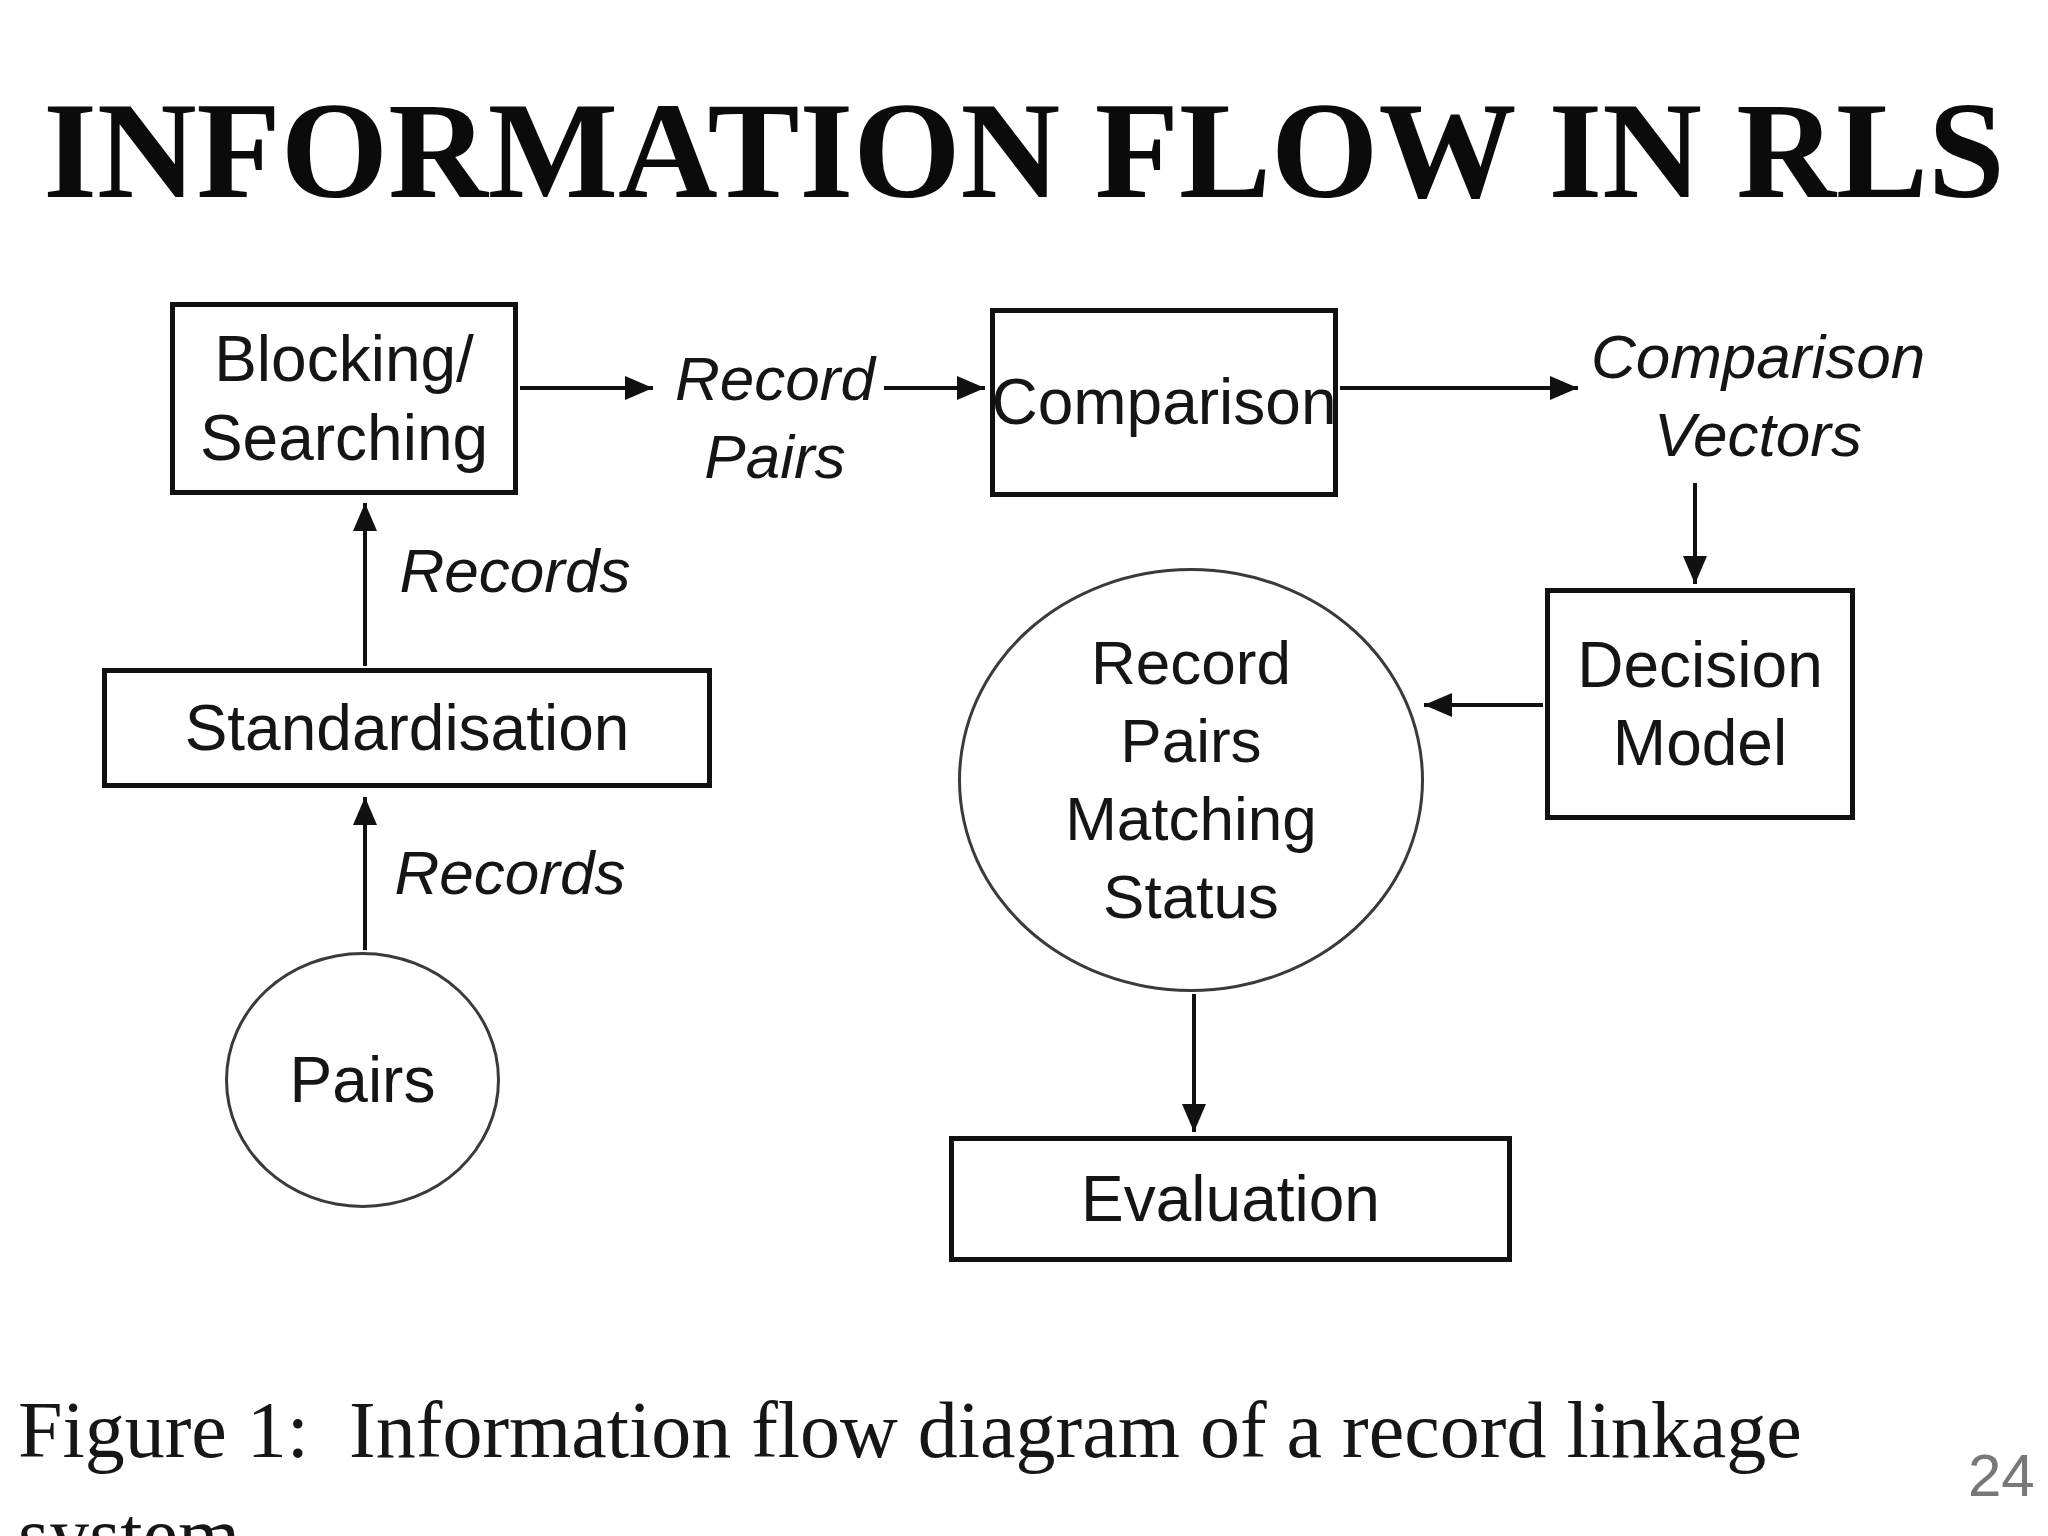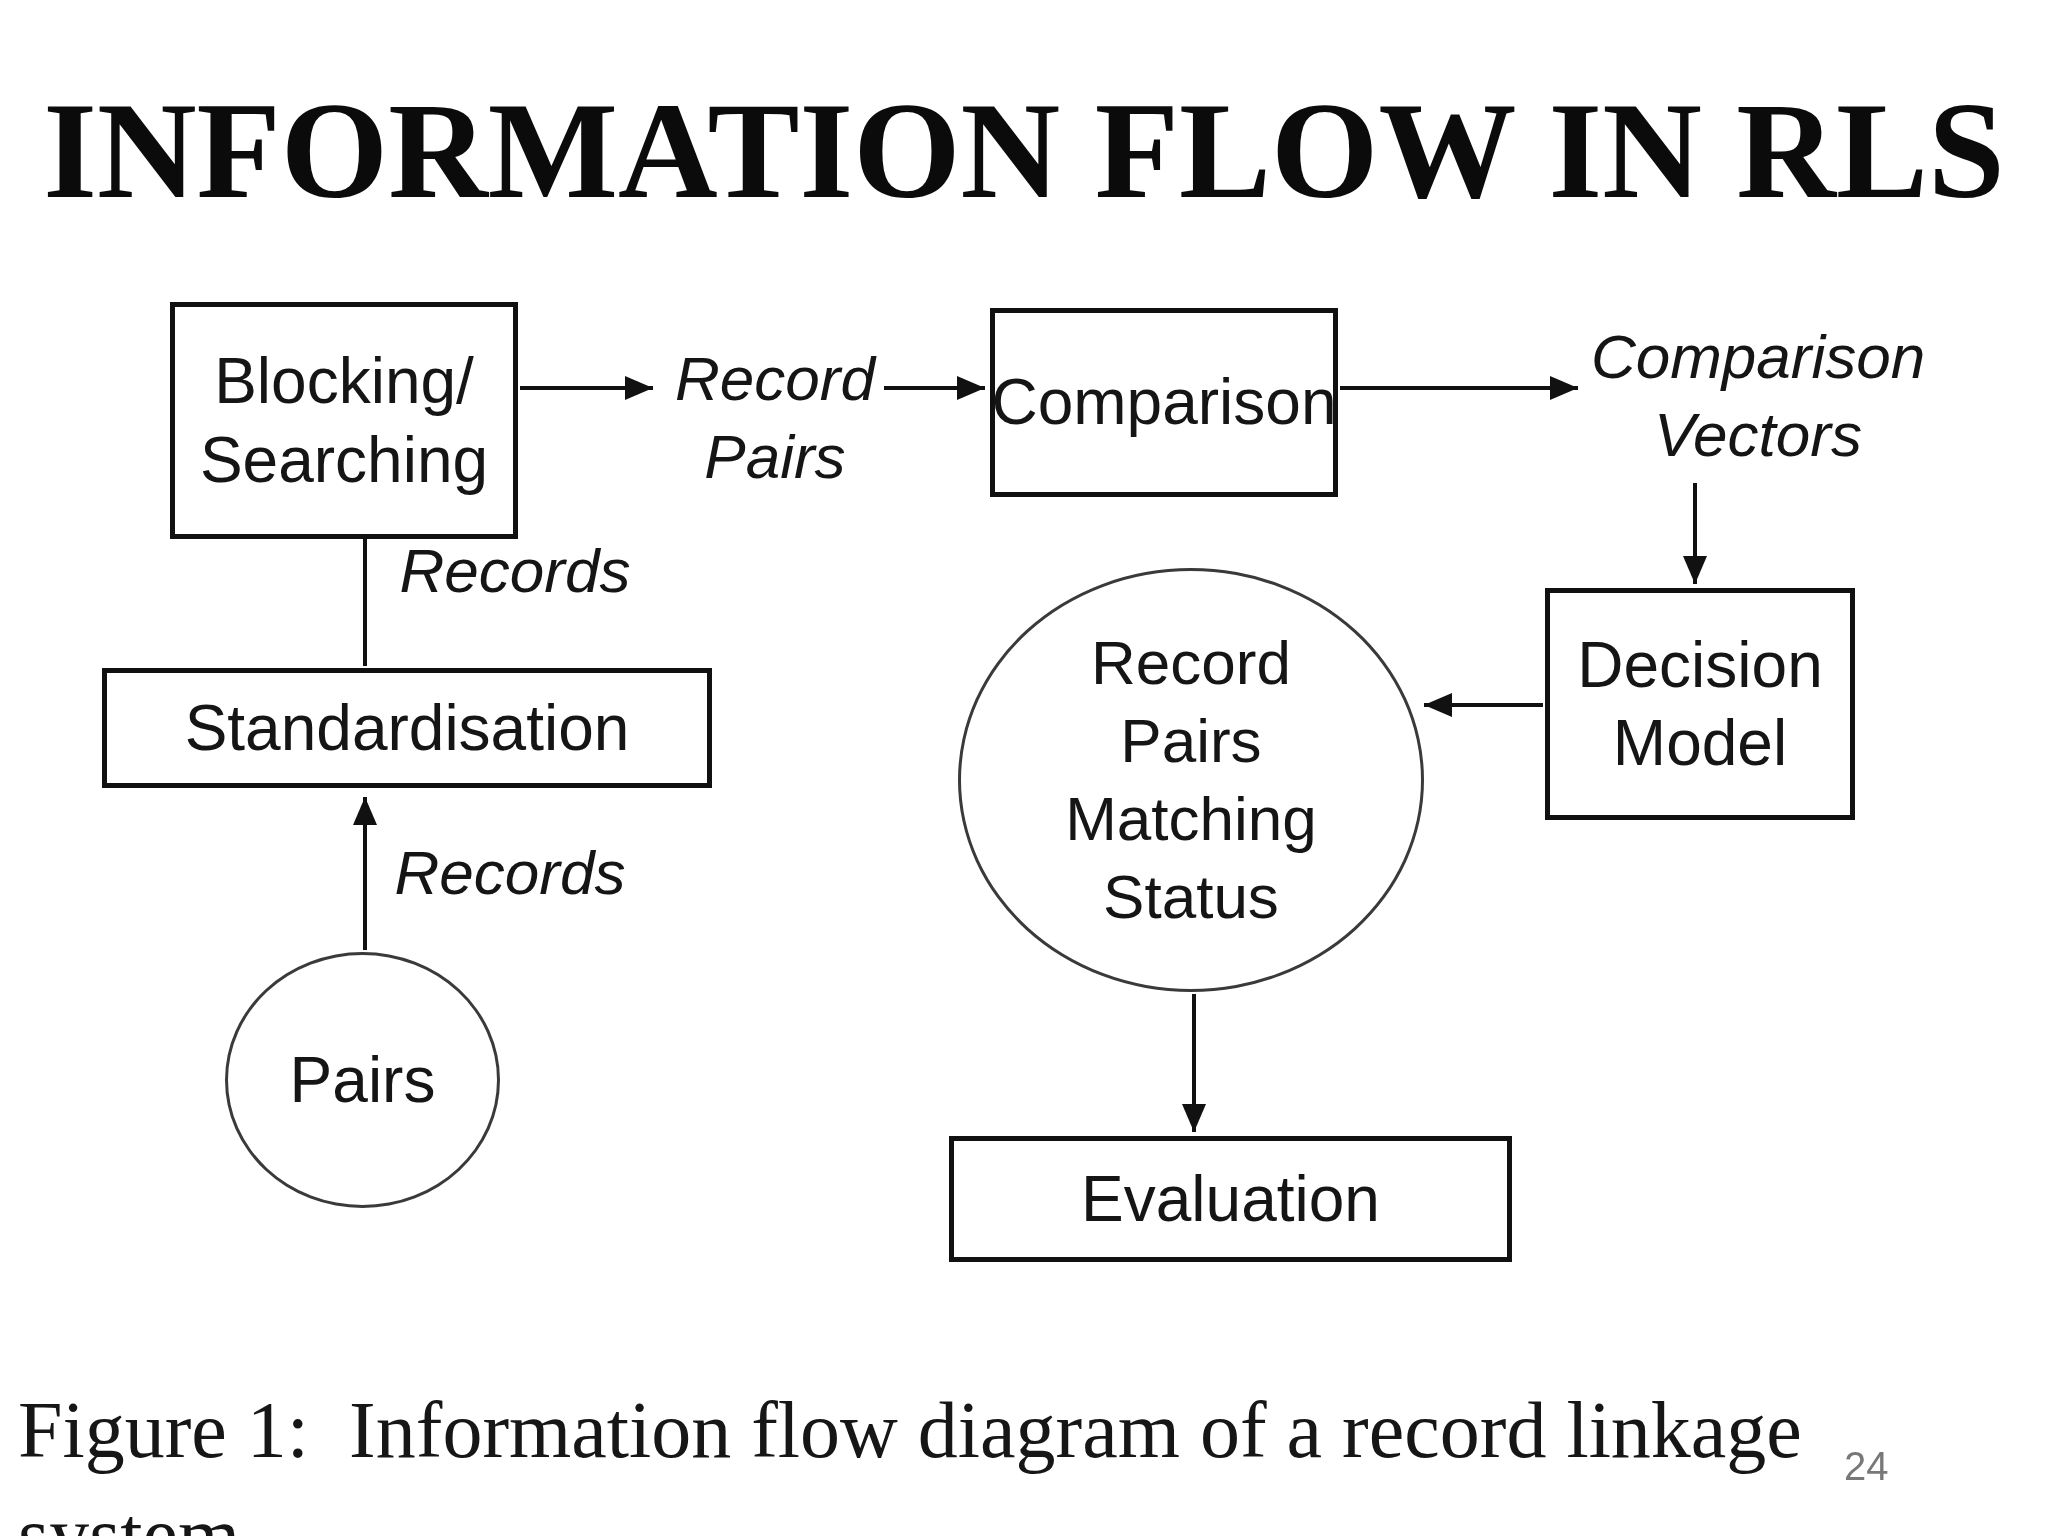--- a/index.html
+++ b/index.html
@@ -18,21 +18,21 @@
   .connectors{ position:absolute; left:0; top:0; width:2048px; height:1536px; }
   .node{
     position:absolute; box-sizing:border-box;
     display:flex; align-items:center; justify-content:center;
     text-align:center; background:#ffffff;
     font-size:64px; line-height:1.22; color:#151515;
     white-space:pre-line;
   }
   .rect{ border:5px solid #111111; }
   .ellipse{ border:3px solid #3a3a3a; border-radius:50%; }
-  .node-blocking       { left:170px;  top:302px;  width:348px; height:237px; }
+  .node-blocking       { left:170px;  top:302px;  width:348px; height:193px; }
   .node-comparison     { left:990px;  top:308px;  width:348px; height:189px; }
   .node-decision       { left:1545px; top:588px;  width:310px; height:232px; }
   .node-standardisation{ left:102px;  top:668px;  width:610px; height:120px; }
   .node-evaluation     { left:949px;  top:1136px; width:563px; height:126px; }
   .node-status         { left:958px;  top:568px;  width:466px; height:424px; font-size:62px; line-height:1.26; }
   .node-data           { left:225px;  top:952px;  width:275px; height:256px; }
   .edge-label{
     position:absolute; text-align:center;
     font-style:italic; font-size:62px; line-height:1.25;
     color:#151515; white-space:pre-line;
@@ -41,22 +41,22 @@
   .lbl-comparison-vectors{ left:1568px; top:318px; width:380px; }
   .lbl-records-upper     { left:395px;  top:532px; width:240px; }
   .lbl-records-lower     { left:390px;  top:834px; width:240px; }
   .caption{
     position:absolute; left:18px; top:1378px; width:2026px;
     font-family:"Liberation Serif", serif;
     font-size:80px; line-height:1.31; color:#161616;
     white-space:pre-wrap;
   }
   .page-number{
-    position:absolute; left:1844px; top:1446px;
-    font-size:40px; line-height:1; color:#787878;
+    position:absolute; left:1968px; top:1446px;
+    font-size:60px; line-height:1; color:#787878;
   }
 </style>
 </head>
 <body>
 
 <div class="slide">
 
   <div class="slide-title">INFORMATION FLOW IN RLS</div>
 
   <svg class="connectors" viewBox="0 0 2048 1536" xmlns="http://www.w3.org/2000/svg">

